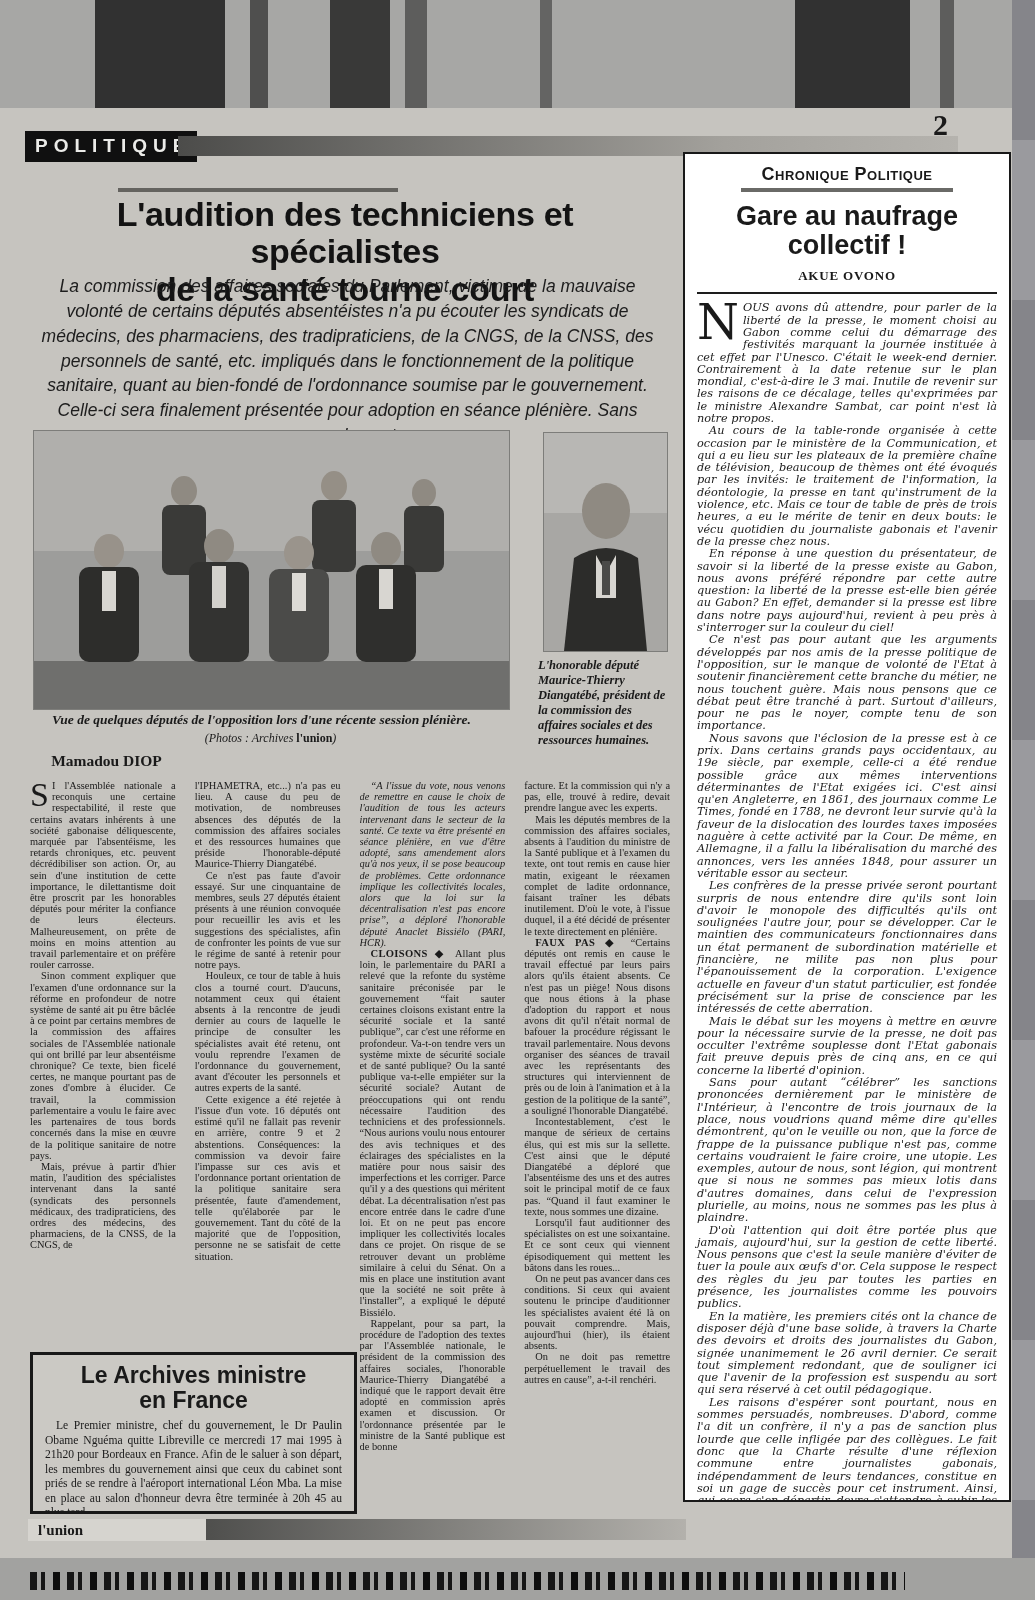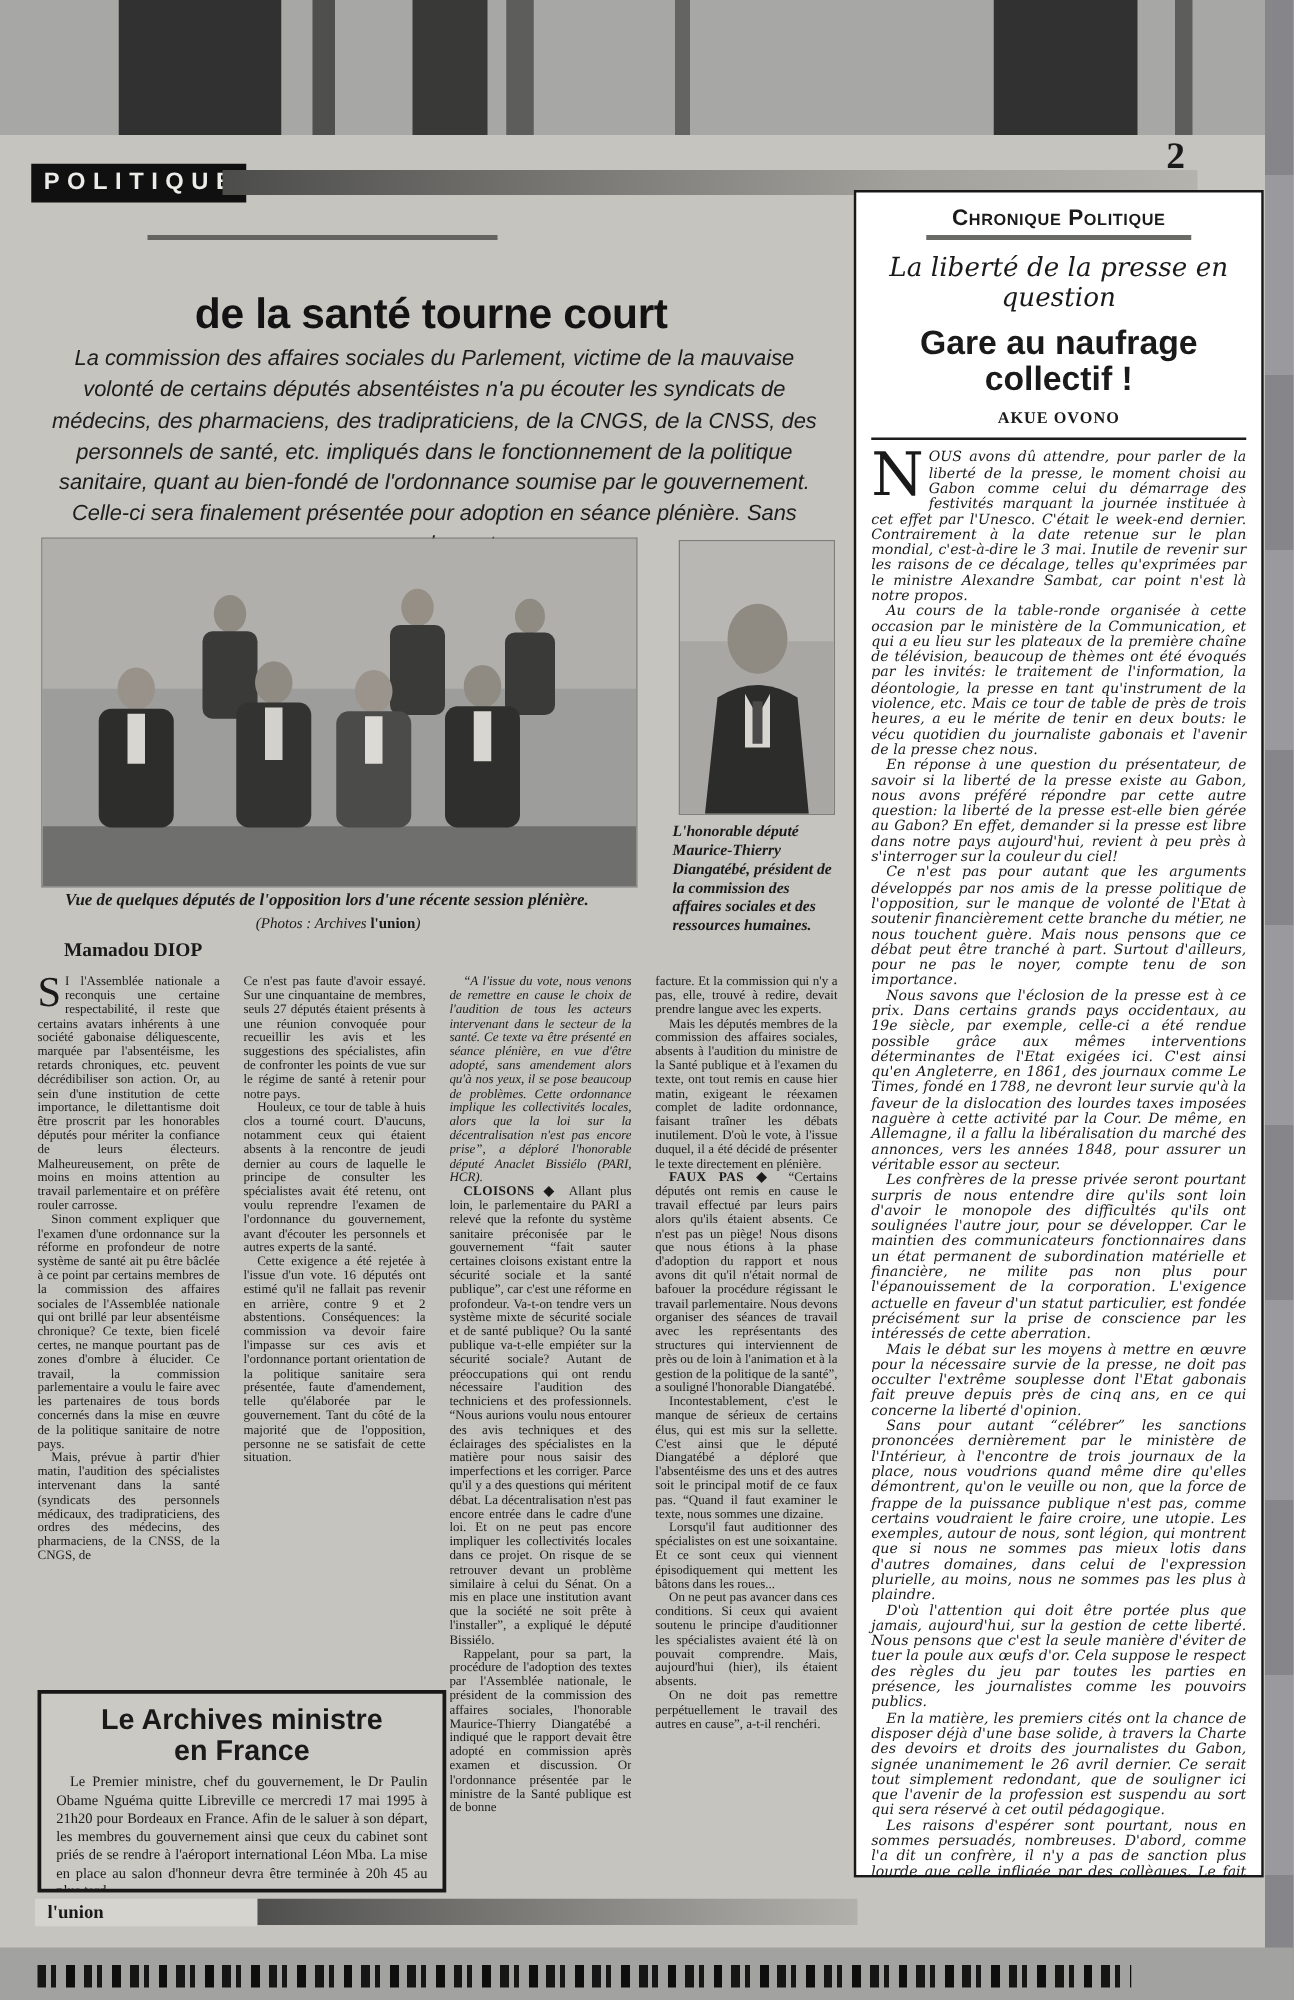--- a/index.html
+++ b/index.html
@@ -103,21 +103,21 @@
     <div class="streak" style="left:940px;width:14px;opacity:.5"></div>
   </div>
   <div class="film-right"></div>
 
   <div class="page-number">2</div>
   <div class="politique">POLITIQUE</div>
   <div class="politique-bar"></div>
 
   <div class="kicker-bar"></div>
   <div class="headline">
-    <br>
+    <span>L'audition des techniciens et spécialistes</span><br>
     <span>de la santé tourne court</span>
   </div>
   <div class="lead">La commission des affaires sociales du Parlement, victime de la mauvaise volonté de certains députés absentéistes n'a pu écouter les syndicats de médecins, des pharmaciens, des tradipraticiens, de la CNGS, de la CNSS, des personnels de santé, etc. impliqués dans le fonctionnement de la politique sanitaire, quant au bien-fondé de l'ordonnance soumise par le gouvernement. Celle-ci sera finalement présentée pour adoption en séance plénière. Sans amendement.</div>
 
   <div class="main-photo">
     <svg width="100%" height="100%" viewBox="0 0 475 278" preserveAspectRatio="none">
       <rect width="475" height="278" fill="#9d9d9b"></rect>
       <rect y="0" width="475" height="120" fill="#b0afac"></rect>
       <rect y="230" width="475" height="48" fill="#6f6f6d"></rect>
 
@@ -161,20 +161,21 @@
   <div class="credit"><span>(Photos : Archives </span><b>l'union</b><span>)</span></div>
 
   <div class="byline">Mamadou DIOP</div>
   <div class="cols">
     <div class="col short dropcap">
         <p>SI l'Assemblée nationale a reconquis une certaine respectabilité, il reste que certains avatars inhérents à une société gabonaise déliquescente, marquée par l'absentéisme, les retards chroniques, etc. peuvent décrédibiliser son action. Or, au sein d'une institution de cette importance, le dilettantisme doit être proscrit par les honorables députés pour mériter la confiance de leurs électeurs. Malheureusement, on prête de moins en moins attention au travail parlementaire et on préfère rouler carrosse.</p>
         <p>Sinon comment expliquer que l'examen d'une ordonnance sur la réforme en profondeur de notre système de santé ait pu être bâclée à ce point par certains membres de la commission des affaires sociales de l'Assemblée nationale qui ont brillé par leur absentéisme chronique? Ce texte, bien ficelé certes, ne manque pourtant pas de zones d'ombre à élucider. Ce travail, la commission parlementaire a voulu le faire avec les partenaires de tous bords concernés dans la mise en œuvre de la politique sanitaire de notre pays.</p>
         <p>Mais, prévue à partir d'hier matin, l'audition des spécialistes intervenant dans la santé (syndicats des personnels médicaux, des tradipraticiens, des ordres des médecins, des pharmaciens, de la CNSS, de la CNGS, de</p>
       </div>
     <div class="col short cont">
+        <p>l'IPHAMETRA, etc...) n'a pas eu lieu. A cause du peu de motivation, de nombreuses absences des députés de la commission des affaires sociales et des ressources humaines que préside l'honorable-député Maurice-Thierry Diangatébé.</p>
         <p>Ce n'est pas faute d'avoir essayé. Sur une cinquantaine de membres, seuls 27 députés étaient présents à une réunion convoquée pour recueillir les avis et les suggestions des spécialistes, afin de confronter les points de vue sur le régime de santé à retenir pour notre pays.</p>
         <p>Houleux, ce tour de table à huis clos a tourné court. D'aucuns, notamment ceux qui étaient absents à la rencontre de jeudi dernier au cours de laquelle le principe de consulter les spécialistes avait été retenu, ont voulu reprendre l'examen de l'ordonnance du gouvernement, avant d'écouter les personnels et autres experts de la santé.</p>
         <p>Cette exigence a été rejetée à l'issue d'un vote. 16 députés ont estimé qu'il ne fallait pas revenir en arrière, contre 9 et 2 abstentions. Conséquences: la commission va devoir faire l'impasse sur ces avis et l'ordonnance portant orientation de la politique sanitaire sera présentée, faute d'amendement, telle qu'élaborée par le gouvernement. Tant du côté de la majorité que de l'opposition, personne ne se satisfait de cette situation.</p>
       </div>
     <div class="col tall">
         <p class="italic">“A l'issue du vote, nous venons de remettre en cause le choix de l'audition de tous les acteurs intervenant dans le secteur de la santé. Ce texte va être présenté en séance plénière, en vue d'être adopté, sans amendement alors qu'à nos yeux, il se pose beaucoup de problèmes. Cette ordonnance implique les collectivités locales, alors que la loi sur la décentralisation n'est pas encore prise”, a déploré l'honorable député Anaclet Bissiélo (PARI, HCR).</p>
         <p><b>CLOISONS ◆ </b>Allant plus loin, le parlementaire du PARI a relevé que la refonte du système sanitaire préconisée par le gouvernement “fait sauter certaines cloisons existant entre la sécurité sociale et la santé publique”, car c'est une réforme en profondeur. Va-t-on tendre vers un système mixte de sécurité sociale et de santé publique? Ou la santé publique va-t-elle empiéter sur la sécurité sociale? Autant de préoccupations qui ont rendu nécessaire l'audition des techniciens et des professionnels. “Nous aurions voulu nous entourer des avis techniques et des éclairages des spécialistes en la matière pour nous saisir des imperfections et les corriger. Parce qu'il y a des questions qui méritent débat. La décentralisation n'est pas encore entrée dans le cadre d'une loi. Et on ne peut pas encore impliquer les collectivités locales dans ce projet. On risque de se retrouver devant un problème similaire à celui du Sénat. On a mis en place une institution avant que la société ne soit prête à l'installer”, a expliqué le député Bissiélo.</p>
         <p>Rappelant, pour sa part, la procédure de l'adoption des textes par l'Assemblée nationale, le président de la commission des affaires sociales, l'honorable Maurice-Thierry Diangatébé a indiqué que le rapport devait être adopté en commission après examen et discussion. Or l'ordonnance présentée par le ministre de la Santé publique est de bonne</p>
       </div>
     <div class="col tall cont">
@@ -192,21 +193,20 @@
     <div class="pm-title">
       <span>Le Archives ministre</span><br>
       <span>en France</span>
     </div>
     <div class="pm-body">Le Premier ministre, chef du gouvernement, le Dr Paulin Obame Nguéma quitte Libreville ce mercredi 17 mai 1995 à 21h20 pour Bordeaux en France. Afin de le saluer à son départ, les membres du gouvernement ainsi que ceux du cabinet sont priés de se rendre à l'aéroport international Léon Mba. La mise en place au salon d'honneur devra être terminée à 20h 45 au plus tard.</div>
   </div>
 
   <div class="chronicle">
     <div class="chron-kicker">Chronique Politique</div>
     <div class="chron-kicker-bar"></div>
-    <div class="chron-subtitle">La liberté de la presse en question</div>
     <div class="chron-title">Gare au naufrage collectif !</div>
     <div class="chron-author">AKUE OVONO</div>
     <hr class="chron-rule">
     <div class="chron-body">
         <p>NOUS avons dû attendre, pour parler de la liberté de la presse, le moment choisi au Gabon comme celui du démarrage des festivités marquant la journée instituée à cet effet par l'Unesco. C'était le week-end dernier. Contrairement à la date retenue sur le plan mondial, c'est-à-dire le 3 mai. Inutile de revenir sur les raisons de ce décalage, telles qu'exprimées par le ministre Alexandre Sambat, car point n'est là notre propos.</p>
         <p>Au cours de la table-ronde organisée à cette occasion par le ministère de la Communication, et qui a eu lieu sur les plateaux de la première chaîne de télévision, beaucoup de thèmes ont été évoqués par les invités: le traitement de l'information, la déontologie, la presse en tant qu'instrument de la violence, etc. Mais ce tour de table de près de trois heures, a eu le mérite de tenir en deux bouts: le vécu quotidien du journaliste gabonais et l'avenir de la presse chez nous.</p>
         <p>En réponse à une question du présentateur, de savoir si la liberté de la presse existe au Gabon, nous avons préféré répondre par cette autre question: la liberté de la presse est-elle bien gérée au Gabon? En effet, demander si la presse est libre dans notre pays aujourd'hui, revient à peu près à s'interroger sur la couleur du ciel!</p>
         <p>Ce n'est pas pour autant que les arguments développés par nos amis de la presse politique de l'opposition, sur le manque de volonté de l'Etat à soutenir financièrement cette branche du métier, ne nous touchent guère. Mais nous pensons que ce débat peut être tranché à part. Surtout d'ailleurs, pour ne pas le noyer, compte tenu de son importance.</p>
         <p>Nous savons que l'éclosion de la presse est à ce prix. Dans certains grands pays occidentaux, au 19e siècle, par exemple, celle-ci a été rendue possible grâce aux mêmes interventions déterminantes de l'Etat exigées ici. C'est ainsi qu'en Angleterre, en 1861, des journaux comme Le Times, fondé en 1788, ne devront leur survie qu'à la faveur de la dislocation des lourdes taxes imposées naguère à cette activité par la Cour. De même, en Allemagne, il a fallu la libéralisation du marché des annonces, vers les années 1848, pour assurer un véritable essor au secteur.</p>
         <p>Les confrères de la presse privée seront pourtant surpris de nous entendre dire qu'ils sont loin d'avoir le monopole des difficultés qu'ils ont soulignées l'autre jour, pour se développer. Car le maintien des communicateurs fonctionnaires dans un état permanent de subordination matérielle et financière, ne milite pas non plus pour l'épanouissement de la corporation. L'exigence actuelle en faveur d'un statut particulier, est fondée précisément sur la prise de conscience par les intéressés de cette aberration.</p>

